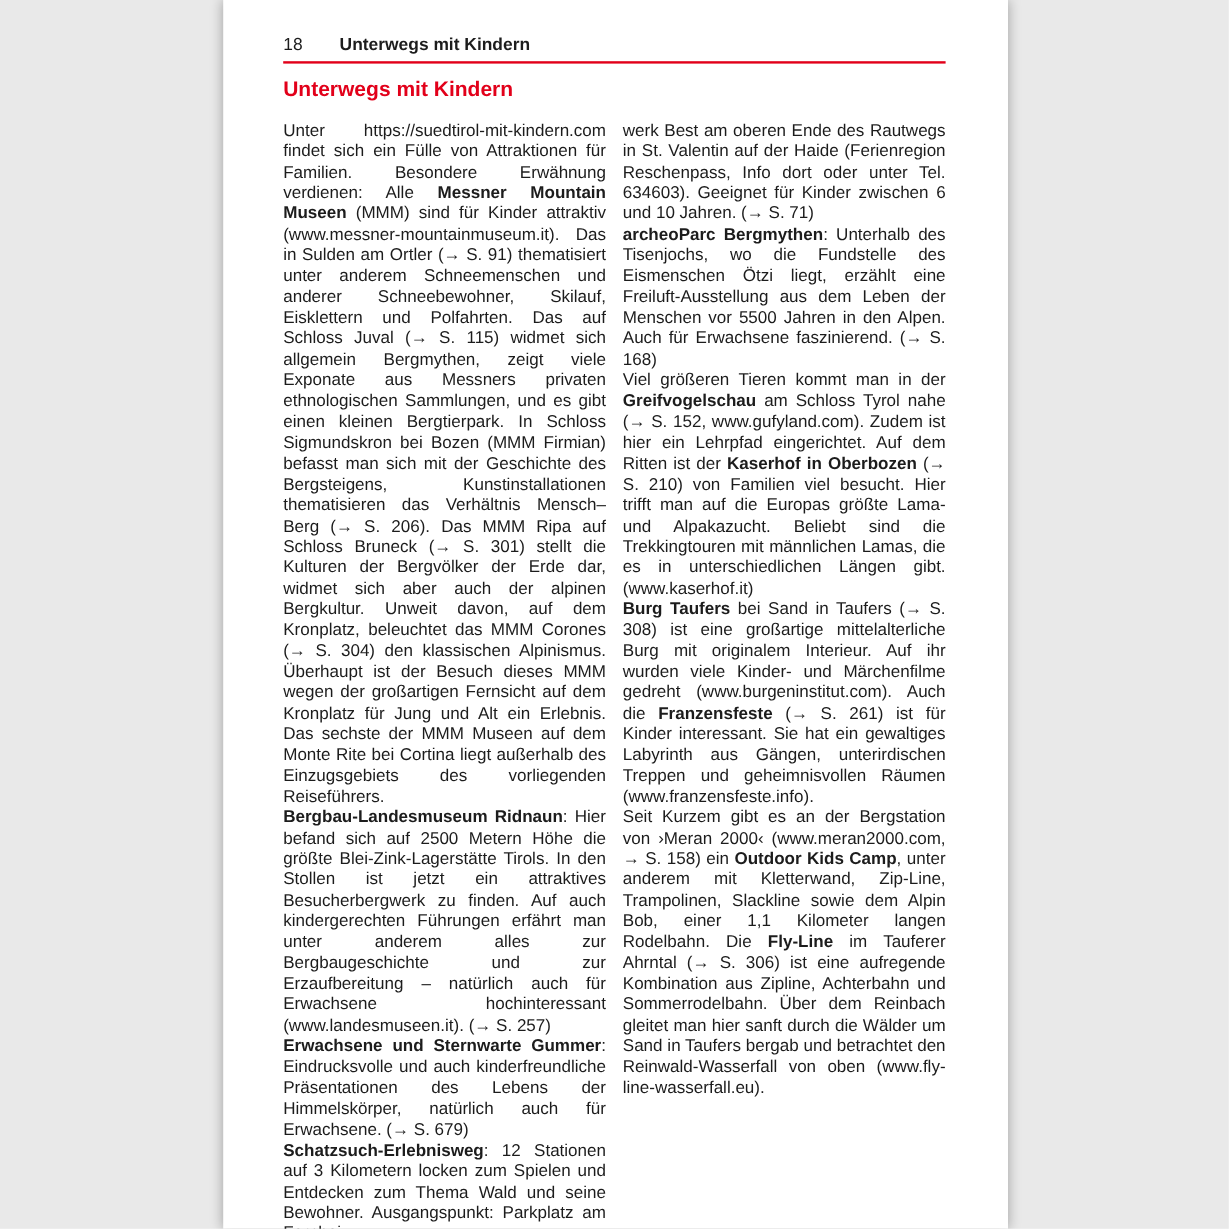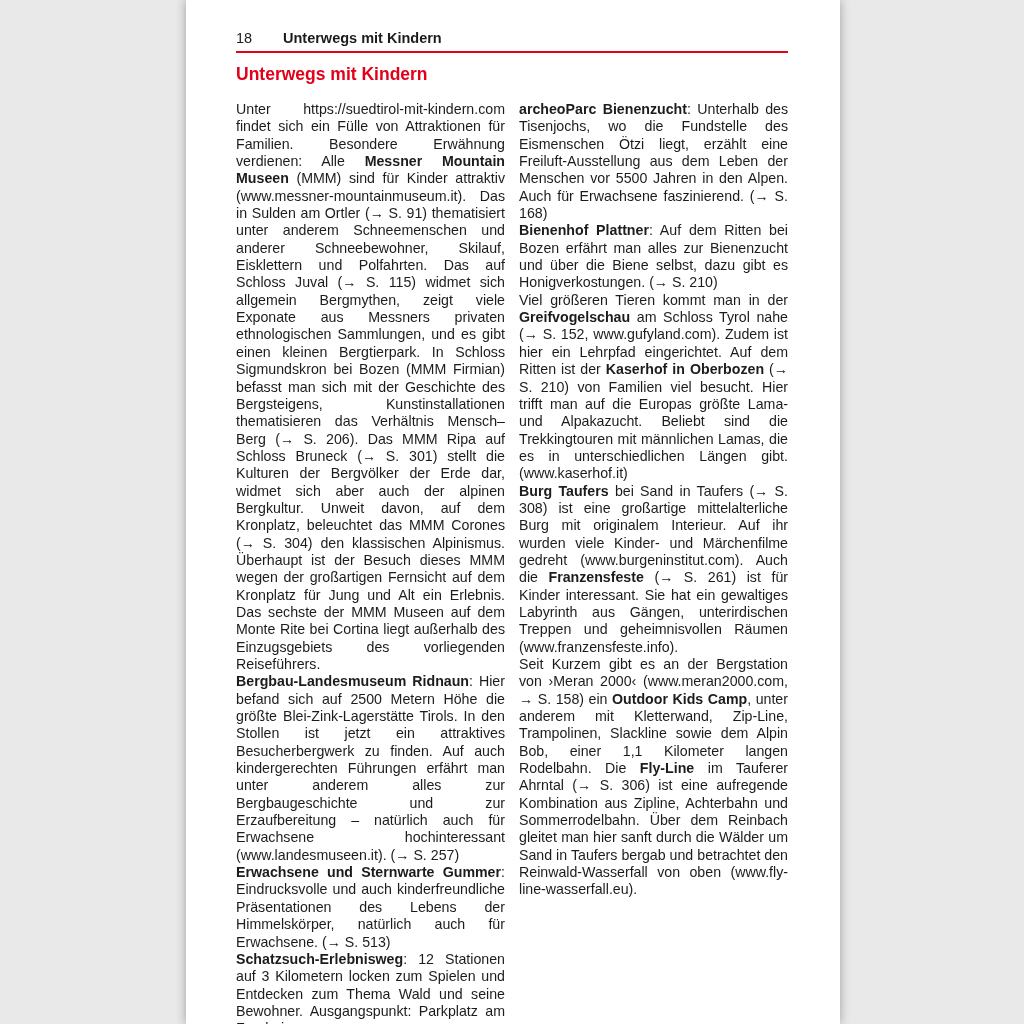--- a/index.html
+++ b/index.html
@@ -44,24 +44,24 @@
     </div>
     <div class="rule"></div>
   </header>
 
   <h1 class="title">Unterwegs mit Kindern</h1>
 
   <main class="columns">
     <div class="col">
         <p><span>Unter https://suedtirol-mit-kindern.com findet sich ein Fülle von Attraktionen für Familien. Besondere Erwähnung verdienen: Alle </span><strong>Messner Mountain Museen</strong><span> (MMM) sind für Kinder attraktiv (www.messner-mountainmuseum.it). Das in Sulden am Ortler (→ S. 91) thematisiert unter anderem Schneemenschen und anderer Schneebewohner, Skilauf, Eisklettern und Polfahrten. Das auf Schloss Juval (→ S. 115) widmet sich allgemein Bergmythen, zeigt viele Exponate aus Messners privaten ethnologischen Sammlungen, und es gibt einen kleinen Bergtierpark. In Schloss Sigmundskron bei Bozen (MMM Firmian) befasst man sich mit der Geschichte des Bergsteigens, Kunstinstallationen thematisieren das Verhältnis Mensch–Berg (→ S. 206). Das MMM Ripa auf Schloss Bruneck (→ S. 301) stellt die Kulturen der Bergvölker der Erde dar, widmet sich aber auch der alpinen Bergkultur. Unweit davon, auf dem Kronplatz, beleuchtet das MMM Corones (→ S. 304) den klassischen Alpinismus. Überhaupt ist der Besuch dieses MMM wegen der großartigen Fernsicht auf dem Kronplatz für Jung und Alt ein Erlebnis. Das sechste der MMM Museen auf dem Monte Rite bei Cortina liegt außerhalb des Einzugsgebiets des vorliegenden Reiseführers.</span></p>
         <p><strong>Bergbau-Landesmuseum Ridnaun</strong><span>: Hier befand sich auf 2500 Metern Höhe die größte Blei-Zink-Lagerstätte Tirols. In den Stollen ist jetzt ein attraktives Besucherbergwerk zu finden. Auf auch kindergerechten Führungen erfährt man unter anderem alles zur Bergbaugeschichte und zur Erzaufbereitung – natürlich auch für Erwachsene hochinteressant (www.landesmuseen.it). (→ S. 257)</span></p>
-        <p><strong>Erwachsene und Sternwarte Gummer</strong><span>: Eindrucksvolle und auch kinderfreundliche Präsentationen des Lebens der Himmelskörper, natürlich auch für Erwachsene. (→ S. 513)</span></p>
+        <p><strong>Erwachsene und Sternwarte Gummer</strong><span>: Eindrucksvolle und auch kinderfreundliche Präsentationen des Lebens der Himmelskörper, natürlich auch für Erwachsene. (→ S. 679)</span></p>
         <p><strong>Schatzsuch-Erlebnisweg</strong><span>: 12 Stationen auf 3 Kilometern locken zum Spielen und Entdecken zum Thema Wald und seine Bewohner. Ausgangspunkt: Parkplatz am Fernheiz-</span></p>
       </div>
     <div class="col">
-        <p><strong>archeoParc Bienenzucht</strong><span>: Unterhalb des Tisenjochs, wo die Fundstelle des Eismenschen Ötzi liegt, erzählt eine Freiluft-Ausstellung aus dem Leben der Menschen vor 5500 Jahren in den Alpen. Auch für Erwachsene faszinierend. (→ S. 168)</span></p>
-        <p><strong>Bienenhof Plattner</strong><span>: Auf dem Ritten bei Bozen erfährt man alles zur Bienenzucht und über die Biene selbst, dazu gibt es Honigverkostungen. (→ S. 210)</span></p>
+        <p><span>werk Best am oberen Ende des Rautwegs in St. Valentin auf der Haide (Ferienregion Reschenpass, Info dort oder unter Tel. 634603). Geeignet für Kinder zwischen 6 und 10 Jahren. (→ S. 71)</span></p>
+        <p><strong>archeoParc Bergmythen</strong><span>: Unterhalb des Tisenjochs, wo die Fundstelle des Eismenschen Ötzi liegt, erzählt eine Freiluft-Ausstellung aus dem Leben der Menschen vor 5500 Jahren in den Alpen. Auch für Erwachsene faszinierend. (→ S. 168)</span></p>
         <p><span>Viel größeren Tieren kommt man in der </span><strong>Greifvogelschau</strong><span> am Schloss Tyrol nahe (→ S. 152, www.gufyland.com). Zudem ist hier ein Lehrpfad eingerichtet. Auf dem Ritten ist der </span><strong>Kaserhof in Oberbozen</strong><span> (→ S. 210) von Familien viel besucht. Hier trifft man auf die Europas größte Lama- und Alpakazucht. Beliebt sind die Trekkingtouren mit männlichen Lamas, die es in unterschiedlichen Längen gibt. (www.kaserhof.it)</span></p>
         <p><strong>Burg Taufers</strong><span> bei Sand in Taufers (→ S. 308) ist eine großartige mittelalterliche Burg mit originalem Interieur. Auf ihr wurden viele Kinder- und Märchenfilme gedreht (www.burgeninstitut.com). Auch die </span><strong>Franzensfeste</strong><span> (→ S. 261) ist für Kinder interessant. Sie hat ein gewaltiges Labyrinth aus Gängen, unterirdischen Treppen und geheimnisvollen Räumen (www.franzensfeste.info).</span></p>
         <p><span>Seit Kurzem gibt es an der Bergstation von ›Meran 2000‹ (www.meran2000.com, → S. 158) ein </span><strong>Outdoor Kids Camp</strong><span>, unter anderem mit Kletterwand, Zip-Line, Trampolinen, Slackline sowie dem Alpin Bob, einer 1,1 Kilometer langen Rodelbahn. Die </span><strong>Fly-Line</strong><span> im Tauferer Ahrntal (→ S. 306) ist eine aufregende Kombination aus Zipline, Achterbahn und Sommerrodelbahn. Über dem Reinbach gleitet man hier sanft durch die Wälder um Sand in Taufers bergab und betrachtet den Reinwald-Wasserfall von oben (www.fly-line-wasserfall.eu).</span></p>
       </div>
   </main>
 </div>
 
 </body></html>

